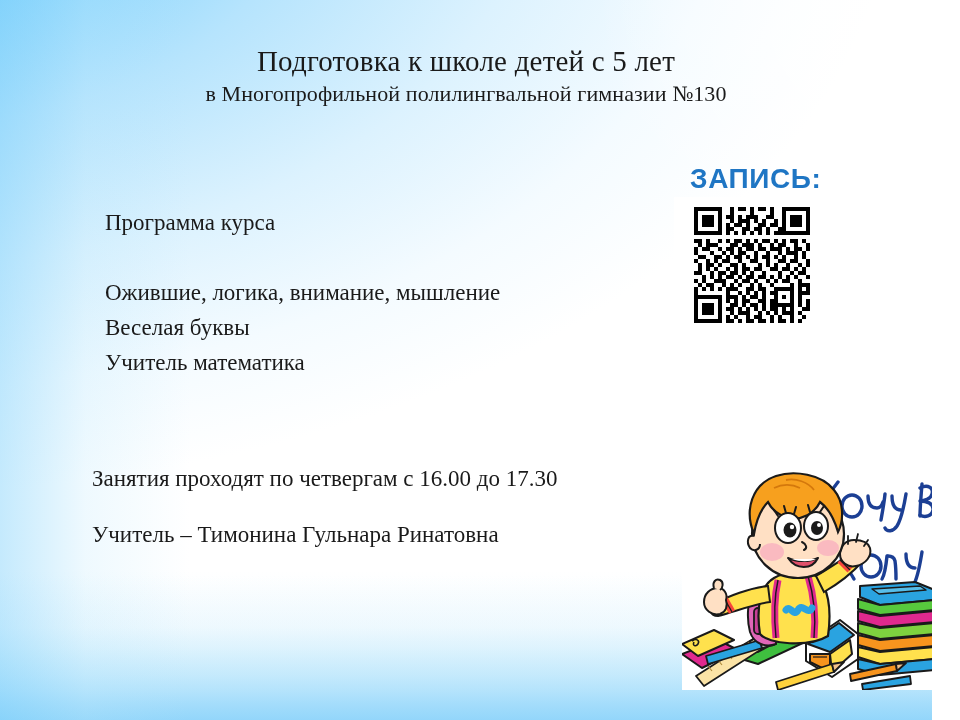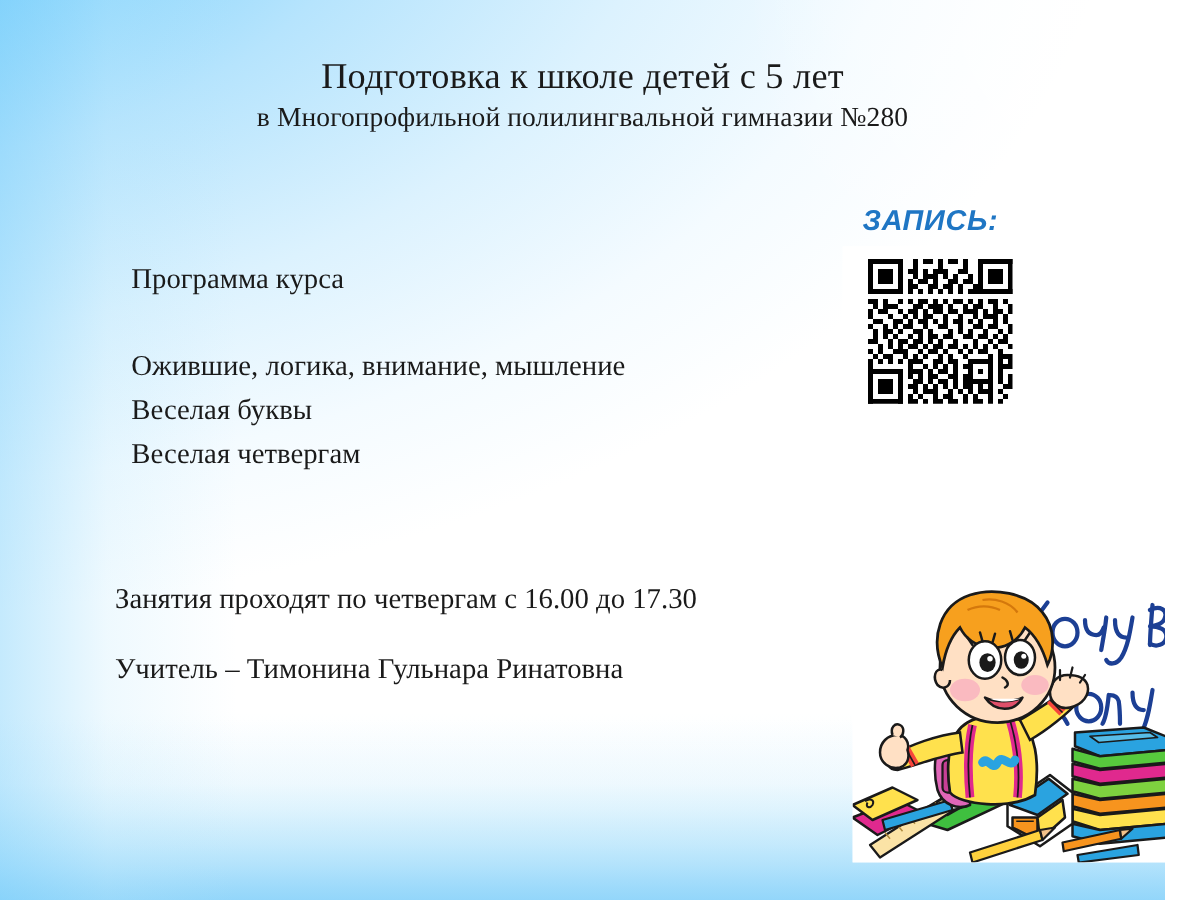--- a/index.html
+++ b/index.html
@@ -100,26 +100,25 @@
     white-space: nowrap;
   }
 
   
   #signup-label {
     position: absolute;
     left: 690px;
     top: 163px;
     font-family: "Liberation Sans", "DejaVu Sans", sans-serif;
     font-weight: bold;
-    font-size: 23px;
+    font-size: 28px;
     letter-spacing: 0.6px;
     color: #1f76c4;
     text-shadow: 0 1px 0 rgba(255,255,255,0.85);
     white-space: nowrap;
-    font-style: italic;
   }
   #qr-card {
     position: absolute;
     left: 674px;
     top: 197px;
     width: 154px;
     height: 146px;
     background: #ffffff;
   }
   #qr-code {
@@ -147,29 +146,29 @@
 <body>
 
 <div id="slide">
 
   <div id="bg-bottom-wash"></div>
   <div id="bg-left-wash"></div>
   <div id="bg-topright-fade"></div>
 
   <div id="title-block">
     <div id="title-line-1">Подготовка к школе детей с 5 лет</div>
-    <div id="title-line-2">в Многопрофильной полилингвальной гимназии №280</div>
+    <div id="title-line-2">в Многопрофильной полилингвальной гимназии №130</div>
   </div>
 
   <div id="body-text">
     <div class="text-line">Программа курса</div>
     <div class="spacer-line"></div>
     <div class="text-line">Ожившие, логика, внимание, мышление</div>
     <div class="text-line">Веселая буквы</div>
-    <div class="text-line">Веселая четвергам</div>
+    <div class="text-line">Учитель математика</div>
   </div>
 
   <div id="schedule-line">Занятия проходят по четвергам с 16.00 до 17.30</div>
   <div id="teacher-line">Учитель – Тимонина Гульнара Ринатовна</div>
 
   <div id="signup-label">ЗАПИСЬ:</div>
 
   <div id="qr-card">
     <svg id="qr-code" viewBox="0 0 29 29" shape-rendering="crispEdges">
       <rect width="29" height="29" fill="#ffffff"></rect>

